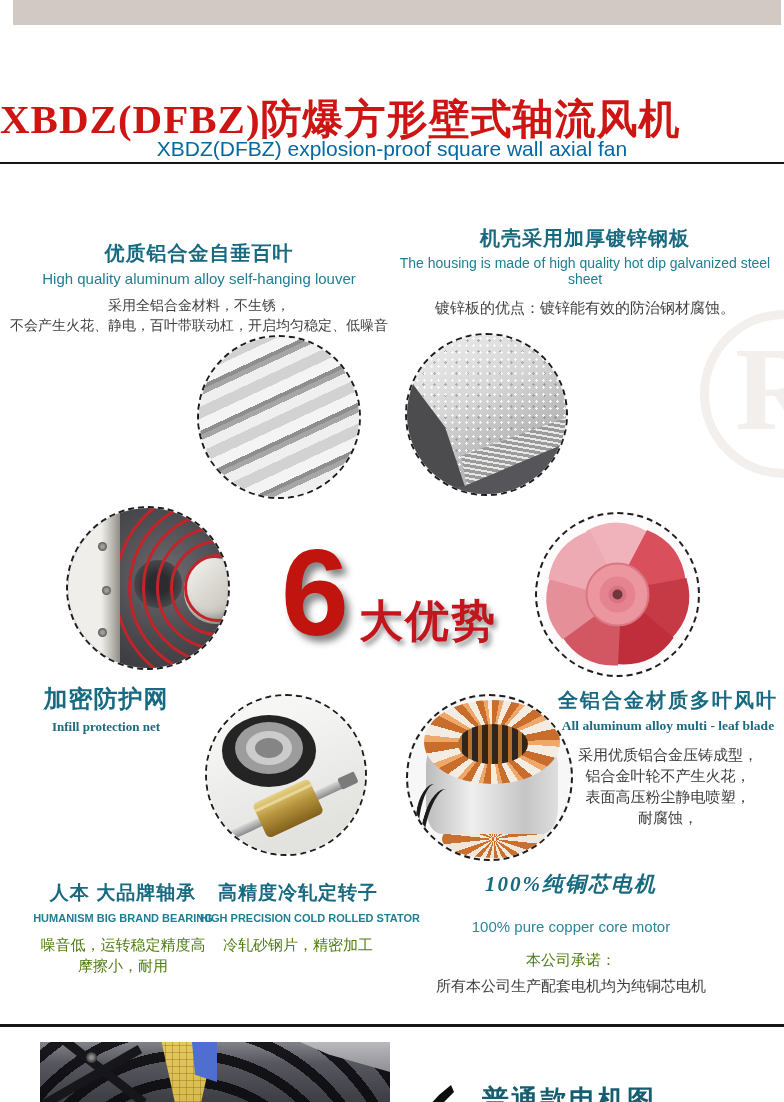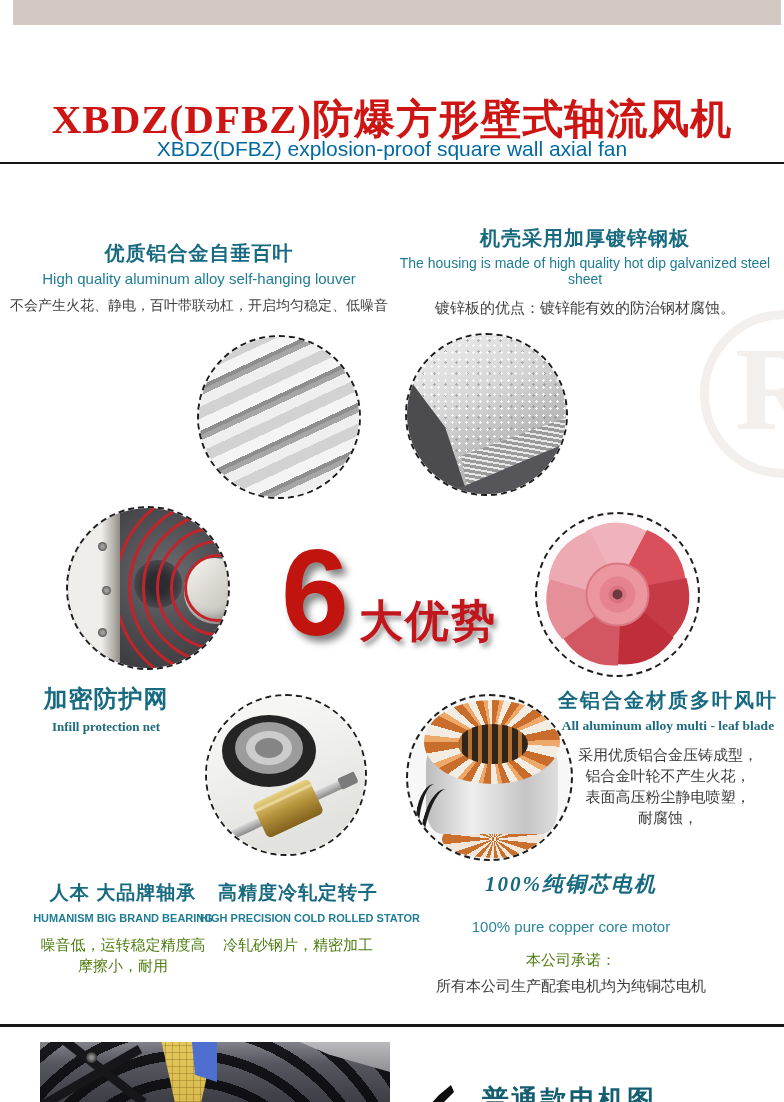--- a/index.html
+++ b/index.html
@@ -8,21 +8,21 @@
     position:relative; width:784px; height:1102px; background:#ffffff;
     overflow:hidden; font-family:"Liberation Sans", sans-serif;
   }
   .abs { position:absolute; }
 
   
   .topbar { left:13px; top:0; width:768px; height:25px; background:#d2c9c5; }
 
   
   .title-cn {
-    left:0; top:92px; width:784px; text-align:center;
+    left:0; top:92px; width:624px; text-align:center;
     font-family:"Liberation Serif", serif; font-weight:bold;
     font-size:41px; color:#cd1513; letter-spacing:1px; white-space:nowrap;
   }
   .title-en {
     left:0; top:137px; width:784px; text-align:center;
     font-size:21px; color:#0369a1; white-space:nowrap;
   }
   .rule { left:0; width:784px; background:#161616; }
   .rule-top { top:162px; height:2px; }
   .rule-bottom { top:1024px; height:3px; }
@@ -158,20 +158,21 @@
   <div class="abs topbar"></div>
 
   <div class="abs title-cn">XBDZ(DFBZ)防爆方形壁式轴流风机</div>
   <div class="abs title-en">XBDZ(DFBZ) explosion-proof square wall axial fan</div>
   <div class="abs rule rule-top"></div>
 
   <div class="abs feat feat-louver">
     <div class="feat-h-cn">优质铝合金自垂百叶</div>
     <div class="feat-h-en">High quality aluminum alloy self-hanging louver</div>
     <div class="feat-body">
+      <div>采用全铝合金材料，不生锈，</div>
       <div>不会产生火花、静电，百叶带联动杠，开启均匀稳定、低噪音</div>
     </div>
   </div>
 
   <div class="abs feat feat-housing">
     <div class="feat-h-cn">机壳采用加厚镀锌钢板</div>
     <div class="feat-h-en">The housing is made of high quality hot dip galvanized steel sheet</div>
     <div class="feat-body">
       <div>镀锌板的优点：镀锌能有效的防治钢材腐蚀。</div>
     </div>

